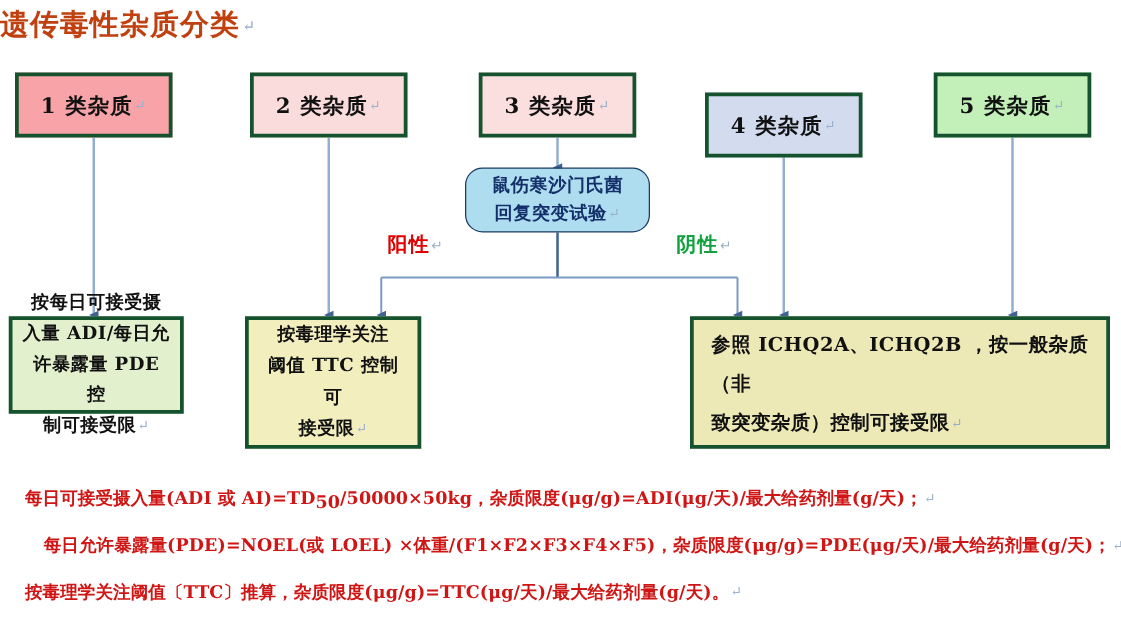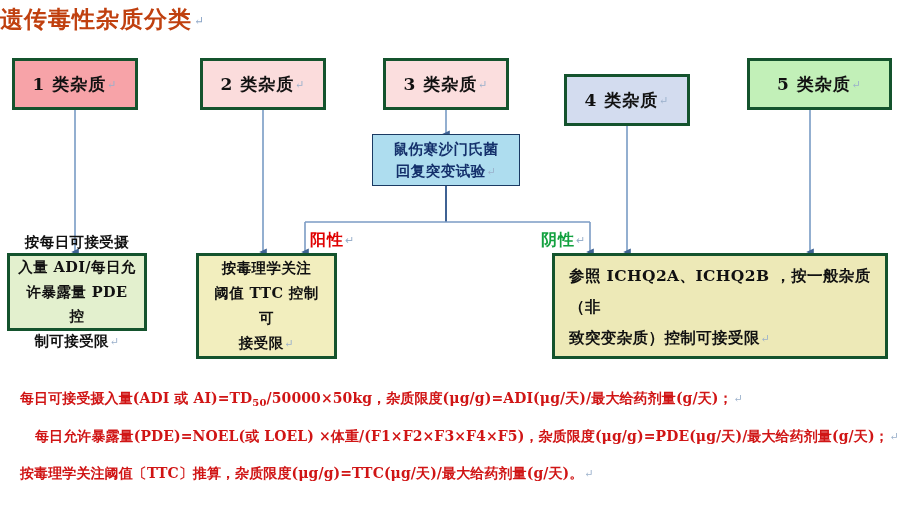--- a/index.html
+++ b/index.html
@@ -89,21 +89,20 @@
   }
 
   
   .branch-label {
     position: absolute;
     font-family: Liberation Serif, serif;
     font-size: 16px;
     font-weight: bold;
     white-space: nowrap;
     letter-spacing: 1px;
-    margin-top: 44px;
   }
 
   
   .svg-layer {
     position: absolute;
     left: 0;
     top: 0;
     width: 897px;
     height: 506px;
     pointer-events: none;
@@ -121,21 +120,21 @@
     font-size: 14px;
     font-weight: bold;
     color: #D01515;
     white-space: nowrap;
     letter-spacing: 0.1px;
   }
   .note-line.n1 { position: absolute; left: 20px;  top: 0px;  }
   .note-line.n2 { position: absolute; left: 20px;  top: 38px; margin-left: 15px; }
   .note-line.n3 { position: absolute; left: 20px;  top: 75px; }
   .note-line sub {
-    font-size: 10px;
+    font-size: 14px;
     vertical-align: -3px;
   }
 </style>
 </head>
 <body>
 
 <div id="canvas">
 
   <div class="title"><span>遗传毒性杂质分类</span><span class="pilcrow">↵</span></div>
 
@@ -177,26 +176,26 @@
   <div class="box cat-box" style="left:383px; top:58px; width:126px; height:52px; background:#FBDEDE;">
     <span>3 类杂质</span>
       <span class="pilcrow">↵</span>
   </div>
 
   <div class="box cat-box" style="left:564px; top:58px; width:126px; height:52px; background:#D3DCEF;margin-top:16px;">
     <span>4 类杂质</span>
       <span class="pilcrow">↵</span>
   </div>
 
-  <div class="box cat-box" style="left:747px; top:58px; width:145px; height:52px; background:#C2F0B8;">
+  <div class="box cat-box" style="left:747px; top:58px; width:126px; height:52px; background:#C2F0B8;">
     <span>5 类杂质</span>
       <span class="pilcrow">↵</span>
   </div>
 
-  <div class="box test-box" style="left:372px; top:134px; width:148px; height:52px; background:#AEDDEF;">
+  <div class="box test-box" style="left:372px; top:134px; width:148px; height:52px; background:#AEDDEF;border-radius:14px;">
     <div>
       <div>鼠伤寒沙门氏菌</div>
       <div><span>回复突变试验</span><span class="pilcrow">↵</span></div>
     </div>
   </div>
 
   <div class="branch-label" style="left:310px; top:186px; color:#E00000;"><span>阳性</span><span class="pilcrow">↵</span></div>
 
   <div class="branch-label" style="left:541px; top:186px; color:#12A13F;text-align:right;"><span>阴性</span><span class="pilcrow">↵</span></div>
 

